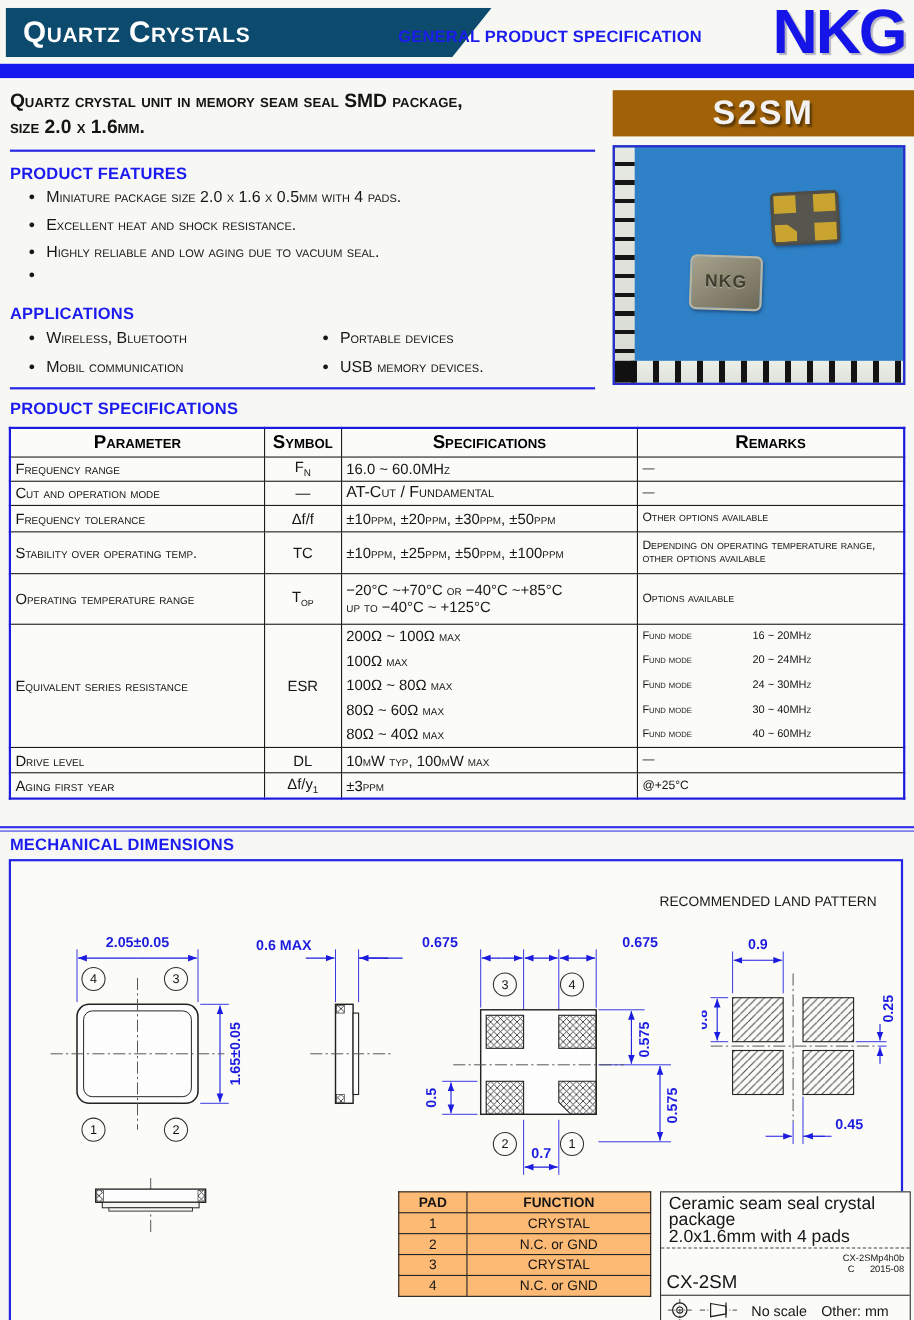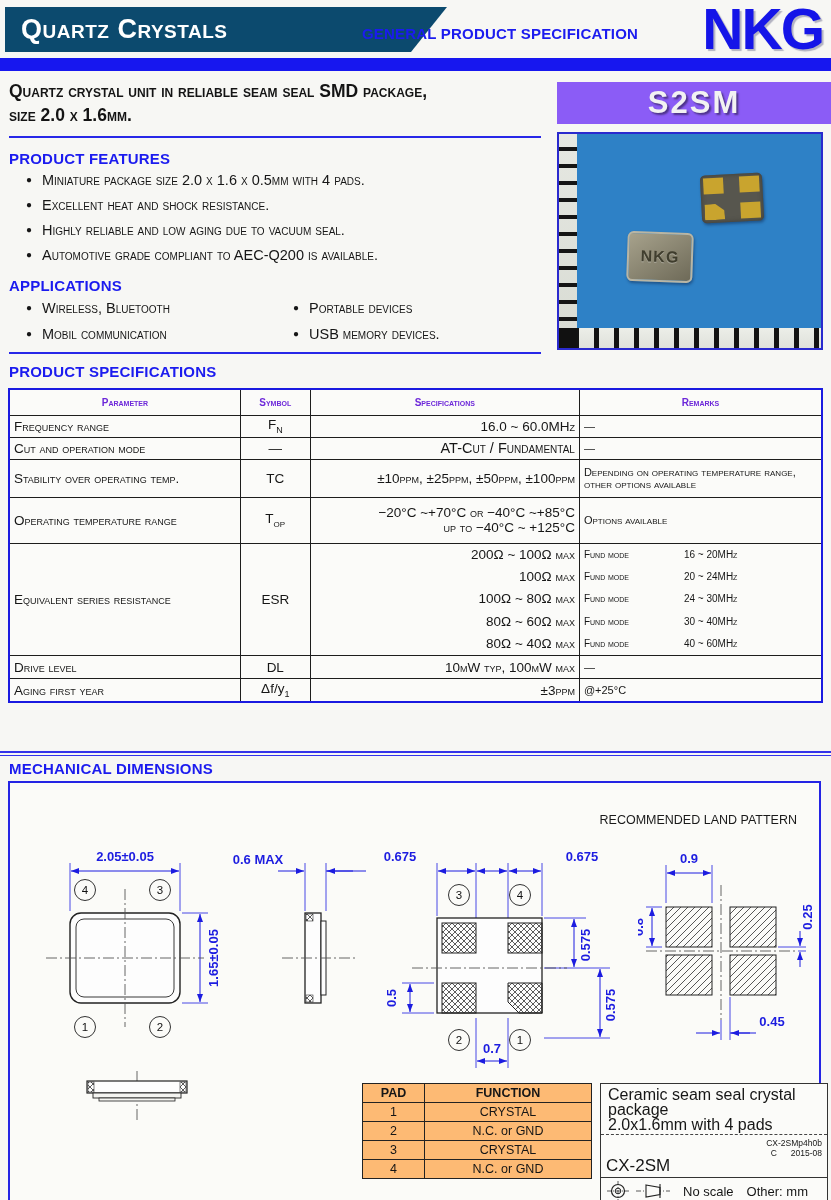--- a/index.html
+++ b/index.html
@@ -17,21 +17,21 @@
     color:#1b1bef; font-weight:bold; font-size:15px; letter-spacing:.2px; }
   .logo { position:absolute; right:8px; top:-4px; font-size:57px; font-weight:800;
     color:#1515e8; letter-spacing:-2px; text-shadow:2px 2px 1px rgba(95,95,130,.45); }
   .bluebar { position:absolute; left:0; top:58px; width:831px; height:13px; background:#1717ef; }
 
   
   .title-text { position:absolute; left:9px; top:79px; width:540px;
     font-weight:bold; font-size:17.5px; line-height:24px; color:#141414; }
   .rule { position:absolute; height:2px; background:#2727e8; }
   .model-box { position:absolute; left:557px; top:82px; width:274px; height:42px;
-    background:#8b5cf6; display:flex; align-items:center; justify-content:center; }
+    background:#a16207; display:flex; align-items:center; justify-content:center; }
   .model-text { color:#f2f2f2; font-weight:800; font-size:31px; letter-spacing:2px;
     text-shadow:2px 2px 2px rgba(0,0,0,.45); }
   .photo { position:absolute; left:557px; top:132px; width:266px; height:218px;
     background:#2e81c6; border:2px solid #2a2ace; overflow:hidden; }
   .ruler-left { position:absolute; left:0; top:0; width:18px; height:100%;
     background:repeating-linear-gradient(to bottom, rgba(0,0,0,0) 0 13px, #151515 13px 17px),
                linear-gradient(#e6e8e2,#d8dbd3); }
   .ruler-bottom { position:absolute; left:0; bottom:0; width:100%; height:20px;
     background:repeating-linear-gradient(to right, rgba(0,0,0,0) 0 15px, #131313 15px 20px),
                linear-gradient(#eceee8,#dfe1db); }
@@ -52,24 +52,24 @@
   .bullets { position:absolute; left:16px; width:530px; }
   .b-row { display:flex; align-items:baseline; height:25px; font-size:14.5px; font-weight:500; }
   .dot { width:26px; text-align:center; font-size:10px; position:relative; top:-2px; }
   .apps-col { position:absolute; width:260px; }
   .apps-col .b-row { height:26px; }
 
   
   table.spec { position:absolute; left:8px; top:388px; width:815px;
     border-collapse:collapse; border:2px solid #1a1ae0; background:#fbfbf9; }
   table.spec td, table.spec th { border:1px solid #1d1d1d; padding:0 4px; }
-  table.spec th { color:#6d28d9; font-weight:bold; font-size:10px; height:26px; }
+  table.spec th { color:#000000; font-weight:bold; font-size:17px; height:26px; }
   td.param { font-size:13.5px; font-weight:500; }
   td.sym { text-align:center; font-size:13.5px; font-weight:500; }
-  td.spec-v { text-align:right; font-size:13.5px; font-weight:500; }
+  td.spec-v { text-align:left; font-size:13.5px; font-weight:500; }
   td.rem { font-size:11px; font-weight:500; line-height:12.5px; }
   .bold { font-weight:bold; }
   .esr-line { height:22.4px; line-height:22.4px; }
   .esr-rem { display:flex; height:22.4px; line-height:22.4px; font-size:10px; }
   .esr-rem span:first-child { width:100px; }
   .sep2 { position:absolute; left:0; top:751px; width:831px; height:5px;
     border-top:2px solid #3434ea; border-bottom:1px solid #3434ea; }
 
   
   .mech-box { position:absolute; left:8px; top:781px; width:813px; height:510px;
@@ -122,21 +122,21 @@
 <div class="page">
 
   <div class="banner">
     <div class="banner-text sc">Quartz Crystals</div>
   </div>
   <div class="center-spec">GENERAL PRODUCT SPECIFICATION</div>
   <div class="logo">NKG</div>
   <div class="bluebar"></div>
 
   <div class="title-text sc">
-    <div>Quartz crystal unit in reliable seam seal SMD package,</div>
+    <div>Quartz crystal unit in memory seam seal SMD package,</div>
     <div>size 2.0 x 1.6mm.</div>
   </div>
   <div class="rule" style="left:9px; top:136px; width:532px;"></div>
 
   <div class="model-box">
     <span class="model-text">S2SM</span>
   </div>
 
   <div class="photo">
     <div class="ruler-left"></div>
@@ -162,21 +162,20 @@
     <div class="b-row sc">
         <span class="dot">●</span>
         <span>Excellent heat and shock resistance.</span>
       </div>
     <div class="b-row sc">
         <span class="dot">●</span>
         <span>Highly reliable and low aging due to vacuum seal.</span>
       </div>
     <div class="b-row sc">
         <span class="dot">●</span>
-        <span>Automotive grade compliant to AEC-Q200 is available.</span>
       </div>
   </div>
 
   <div class="sec-head" style="top:277px;">APPLICATIONS</div>
   <div class="apps-col" style="left:16px; top:300px;">
     <div class="b-row sc">
         <span class="dot">●</span>
         <span>Wireless, Bluetooth</span>
       </div>
     <div class="b-row sc">
@@ -216,20 +215,26 @@
       <td class="param sc">Frequency range</td>
       <td class="sym"><span>F</span><sub style="font-size:9px">N</sub></td>
       <td class="spec-v sc bold">16.0 ~ 60.0MHz</td>
       <td class="rem sc">—</td>
     </tr>
     <tr style="height:22px">
       <td class="param sc">Cut and operation mode</td>
       <td class="sym"><span>—</span></td>
       <td class="spec-v sc" style="font-size:14.5px">AT-Cut / Fundamental</td>
       <td class="rem sc">—</td>
+    </tr>
+    <tr style="height:24px">
+      <td class="param sc">Frequency tolerance</td>
+      <td class="sym"><span>Δf/f</span></td>
+      <td class="spec-v sc">±10ppm, ±20ppm, ±30ppm, ±50ppm</td>
+      <td class="rem sc">Other options available</td>
     </tr>
     <tr style="height:38px">
       <td class="param sc">Stability over operating temp.</td>
       <td class="sym"><span>TC</span></td>
       <td class="spec-v sc">±10ppm, ±25ppm, ±50ppm, ±100ppm</td>
       <td class="rem sc">Depending on operating  temperature range, other options available</td>
     </tr>
     <tr style="height:46px">
       <td class="param sc">Operating temperature range</td>
       <td class="sym"><span>T</span><sub style="font-size:8px">OP</sub></td>

